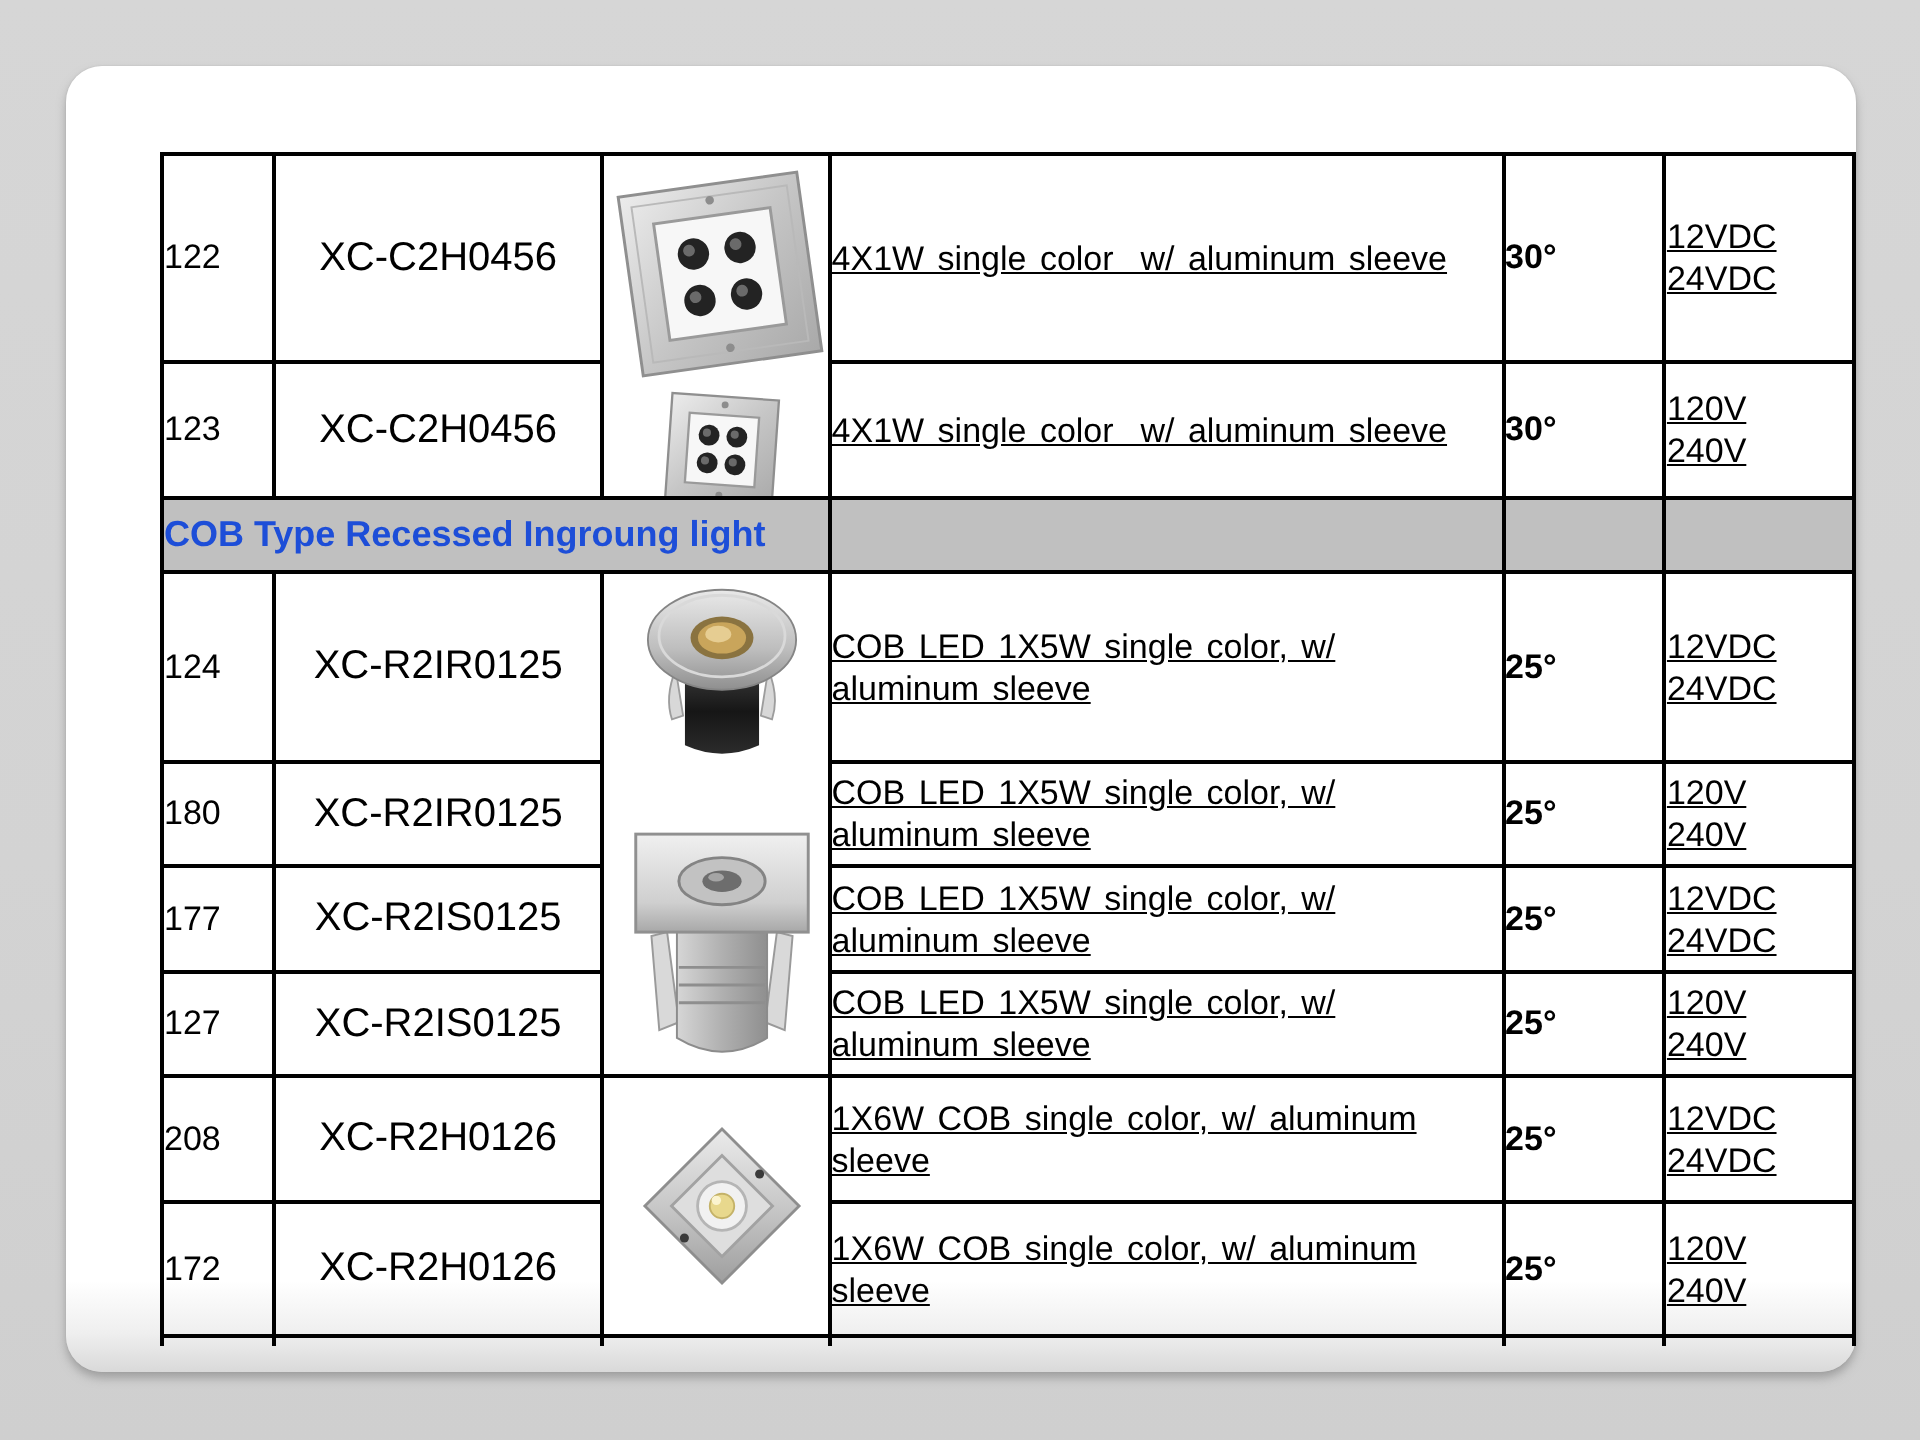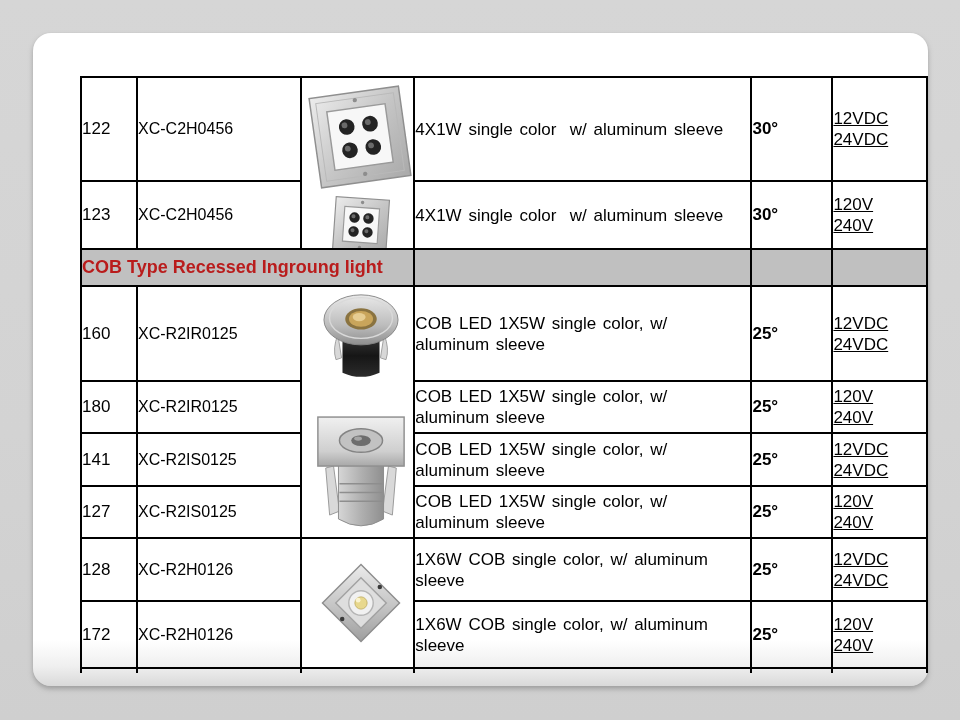--- a/index.html
+++ b/index.html
@@ -19,32 +19,32 @@
     border-collapse:collapse;table-layout:fixed;
     font-size:17px;
   }
   table.cat td{
     border:2px solid #000;
     vertical-align:middle;
     padding:0;
     overflow:hidden;
   }
   td.num{padding-left:8px;}
-  td.model{text-align:left;font-size:16px;}
+  td.model{text-align:center;font-size:20px;}
   td.imgcell{background:#fff;position:relative;}
-  td.desc{padding-left:6px;}
+  td.desc{padding-left:6px;text-decoration:underline;}
   td.desc div{line-height:21px;white-space:pre-wrap;word-spacing:2px;}
   td.angle{padding-left:4px;font-weight:bold;}
   td.volt{padding-left:6px;}
   td.volt div{line-height:21px;text-decoration:underline;}
   tr.section td{
     background:#c0c0c0;
   }
   td.section-label{
-    color:#b91c1c;font-weight:bold;font-size:18px;padding-left:12px;
+    color:#1d4ed8;font-weight:bold;font-size:18px;padding-left:12px;
   }
   tr.partial td{border-bottom:none;}
   .imgwrap{position:absolute;left:0;top:0;width:100%;height:100%;}
   .fixture{position:absolute;}
 </style>
 </head>
 <body>
 
 <div class="panel">
   <table class="cat">
@@ -136,21 +136,21 @@
     </tr>
 
     <tr class="section" style="height:37px">
       <td colspan="3" class="section-label">COB Type Recessed Ingroung light</td>
       <td></td>
       <td></td>
       <td></td>
     </tr>
 
     <tr style="height:95px">
-      <td class="num">160</td>
+      <td class="num">124</td>
       <td class="model">XC-R2IR0125</td>
       <td class="imgcell" rowspan="4">
         <div class="imgwrap">
 
           <svg class="fixture" style="left:17px;top:6px;width:84px;height:88px;" viewBox="0 0 90 95">
             <defs>
               <linearGradient id="g3" x1="0" y1="0" x2="0" y2="1">
                 <stop offset="0" stop-color="#e9e9e9"></stop>
                     <stop offset="0.6" stop-color="#bdbdbd"></stop>
                     <stop offset="1" stop-color="#8f8f8f"></stop>
@@ -216,21 +216,21 @@
             <div>aluminum sleeve</div>
       </td>
       <td class="angle">25°</td>
       <td class="volt">
         <div>120V</div>
             <div>240V</div>
       </td>
     </tr>
 
     <tr style="height:53px">
-      <td class="num">141</td>
+      <td class="num">177</td>
       <td class="model">XC-R2IS0125</td>
       <td class="desc">
         <div>COB LED 1X5W single color, w/</div>
             <div>aluminum sleeve</div>
       </td>
       <td class="angle">25°</td>
       <td class="volt">
         <div>12VDC</div>
             <div>24VDC</div>
       </td>
@@ -244,21 +244,21 @@
             <div>aluminum sleeve</div>
       </td>
       <td class="angle">25°</td>
       <td class="volt">
         <div>120V</div>
             <div>240V</div>
       </td>
     </tr>
 
     <tr style="height:63px">
-      <td class="num">128</td>
+      <td class="num">208</td>
       <td class="model">XC-R2H0126</td>
       <td class="imgcell" rowspan="2">
         <div class="imgwrap">
 
           <svg class="fixture" style="left:12px;top:14px;width:94px;height:100px;" viewBox="0 0 100 100">
             <defs>
               <linearGradient id="g7" x1="0" y1="0" x2="1" y2="1">
                 <stop offset="0" stop-color="#ebebeb"></stop>
                     <stop offset="0.55" stop-color="#c4c4c4"></stop>
                     <stop offset="1" stop-color="#9e9e9e"></stop>

